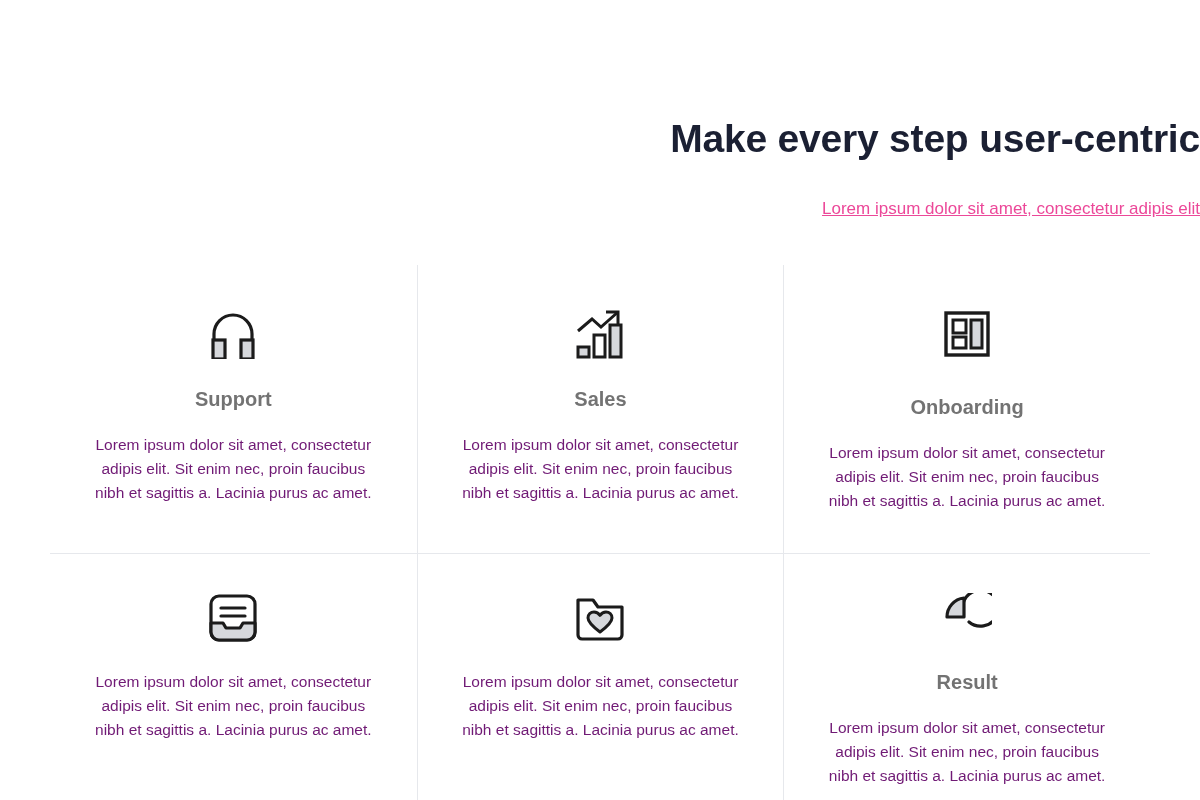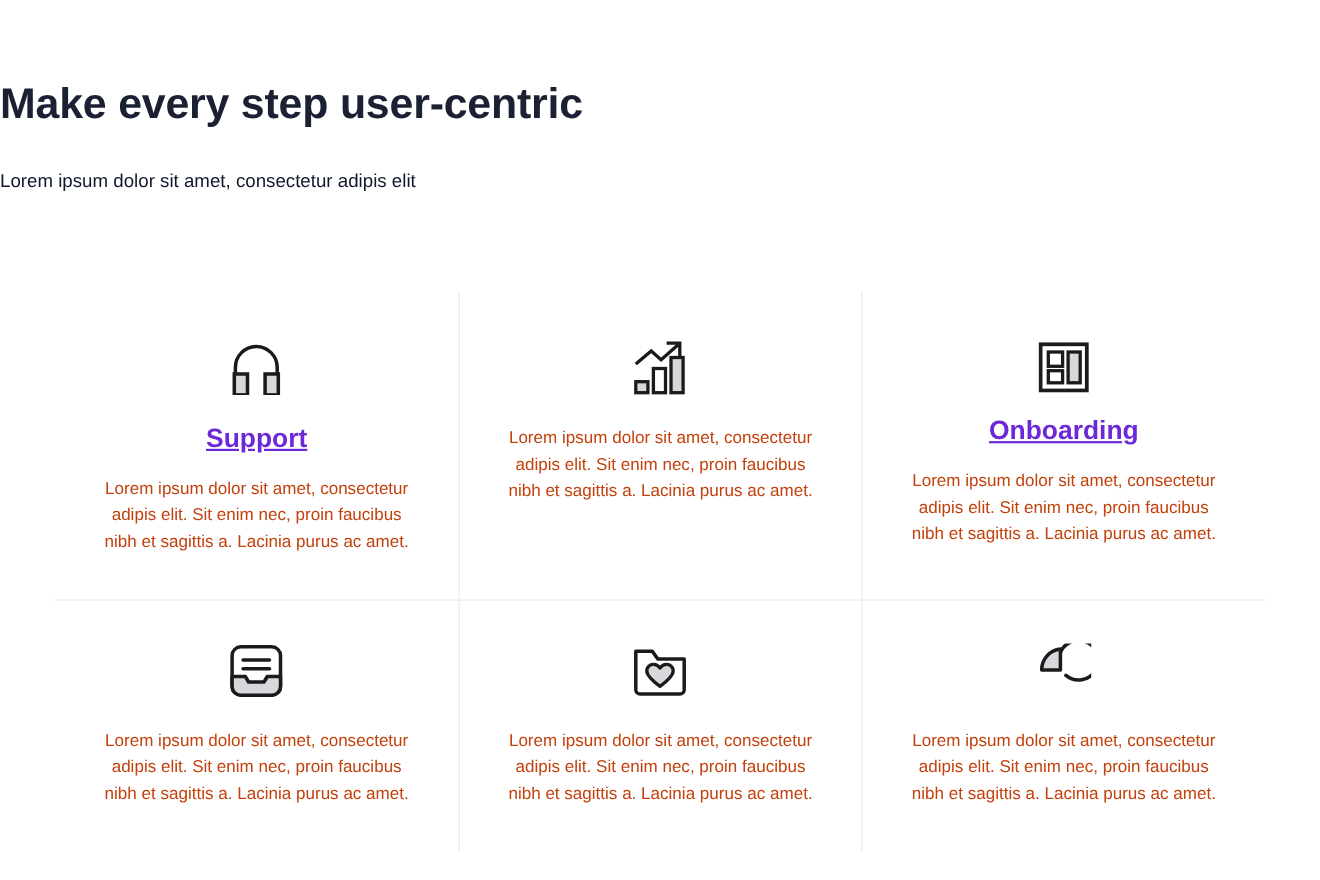--- a/index.html
+++ b/index.html
@@ -12,36 +12,37 @@
   }
   .page {
     position: relative;
     width: 1200px;
     height: 800px;
     background: #ffffff;
   }
 
   
   .header {
-    padding-top: 72px;
-    text-align: left;
+    padding-top: 116px;
+    text-align: right;
   }
   .page-title {
     font-size: 39px;
     line-height: 46px;
     font-weight: 700;
     color: #1b2033;
     letter-spacing: -0.2px;
   }
   .page-subtitle {
     margin-top: 35px;
     font-size: 17px;
     line-height: 24px;
     font-weight: 400;
-    color: #0f172a;
+    color: #ec4899;
+    text-decoration: underline;
   }
 
   
   .grid-wrap {
     position: absolute;
     top: 265px;
     left: 50px;
     width: 1100px;
   }
   .grid-row {
@@ -63,33 +64,32 @@
   .icon-box {
     height: 62px;
     display: flex;
     align-items: center;
     justify-content: center;
   }
   .row-bottom .icon-box { height: 60px; }
 
   .cell-title {
     margin-top: 22px;
-    font-size: 24px;
+    font-size: 20px;
     line-height: 24px;
     font-weight: 700;
-    color: #6d28d9;
-    text-decoration: underline;
+    color: #737373;
   }
-  .cell-title.tight { margin-top: 15px; }
+  .cell-title.tight { margin-top: 30px; }
 
   .cell-desc {
     margin-top: 22px;
     font-size: 15.5px;
     line-height: 24px;
-    color: #c2410c;
+    color: #701a75;
     padding: 0 8px;
   }
 
   svg { display: block; }
 </style>
 </head>
 <body>
 
 <div class="page">
 
@@ -117,20 +117,21 @@
       <div class="cell">
         <div class="icon-box">
           <svg width="50" height="50" viewBox="0 0 50 50">
             <polyline points="3,22 17,10 26,18 43,3" fill="none" stroke="#1b1b1b" stroke-width="3" stroke-linejoin="miter"></polyline>
             <polyline points="31,3 43,3 43,15" fill="none" stroke="#1b1b1b" stroke-width="3"></polyline>
             <rect x="3" y="38" width="11" height="10" fill="#d6d8dc" stroke="#1b1b1b" stroke-width="3"></rect>
             <rect x="19" y="26" width="11" height="22" fill="#ffffff" stroke="#1b1b1b" stroke-width="3"></rect>
             <rect x="35" y="16" width="11" height="32" fill="#d6d8dc" stroke="#1b1b1b" stroke-width="3"></rect>
           </svg>
         </div>
+        <div class="cell-title">Sales</div>
         <div class="cell-desc">Lorem ipsum dolor sit amet, consectetur adipis elit. Sit enim nec, proin faucibus nibh et sagittis a. Lacinia purus ac amet.</div>
       </div>
 
       <div class="cell">
         <div class="icon-box">
           <svg width="46" height="46" viewBox="0 0 46 46">
             <rect x="2" y="2" width="42" height="42" fill="#ffffff" stroke="#1b1b1b" stroke-width="3.4"></rect>
             <rect x="9" y="9" width="13" height="13" fill="#ffffff" stroke="#1b1b1b" stroke-width="3"></rect>
             <rect x="9" y="26" width="13" height="11" fill="#ffffff" stroke="#1b1b1b" stroke-width="3"></rect>
             <rect x="27" y="9" width="11" height="28" fill="#d6d8dc" stroke="#1b1b1b" stroke-width="3"></rect>
@@ -167,19 +168,20 @@
         <div class="cell-desc">Lorem ipsum dolor sit amet, consectetur adipis elit. Sit enim nec, proin faucibus nibh et sagittis a. Lacinia purus ac amet.</div>
       </div>
 
       <div class="cell">
         <div class="icon-box">
           <svg width="50" height="50" viewBox="0 0 50 50">
             <path d="M27 29 A18 18 0 1 0 21 11" fill="none" stroke="#1b1b1b" stroke-width="3.2" stroke-linecap="round"></path>
             <path d="M5 24 H22 V5 A19 19 0 0 0 5 24 Z" fill="#d6d8dc" stroke="#1b1b1b" stroke-width="3.2" stroke-linejoin="round"></path>
           </svg>
         </div>
+        <div class="cell-title">Result</div>
         <div class="cell-desc">Lorem ipsum dolor sit amet, consectetur adipis elit. Sit enim nec, proin faucibus nibh et sagittis a. Lacinia purus ac amet.</div>
       </div>
 
     </div>
 
   </div>
 </div>
 
 </body></html>

